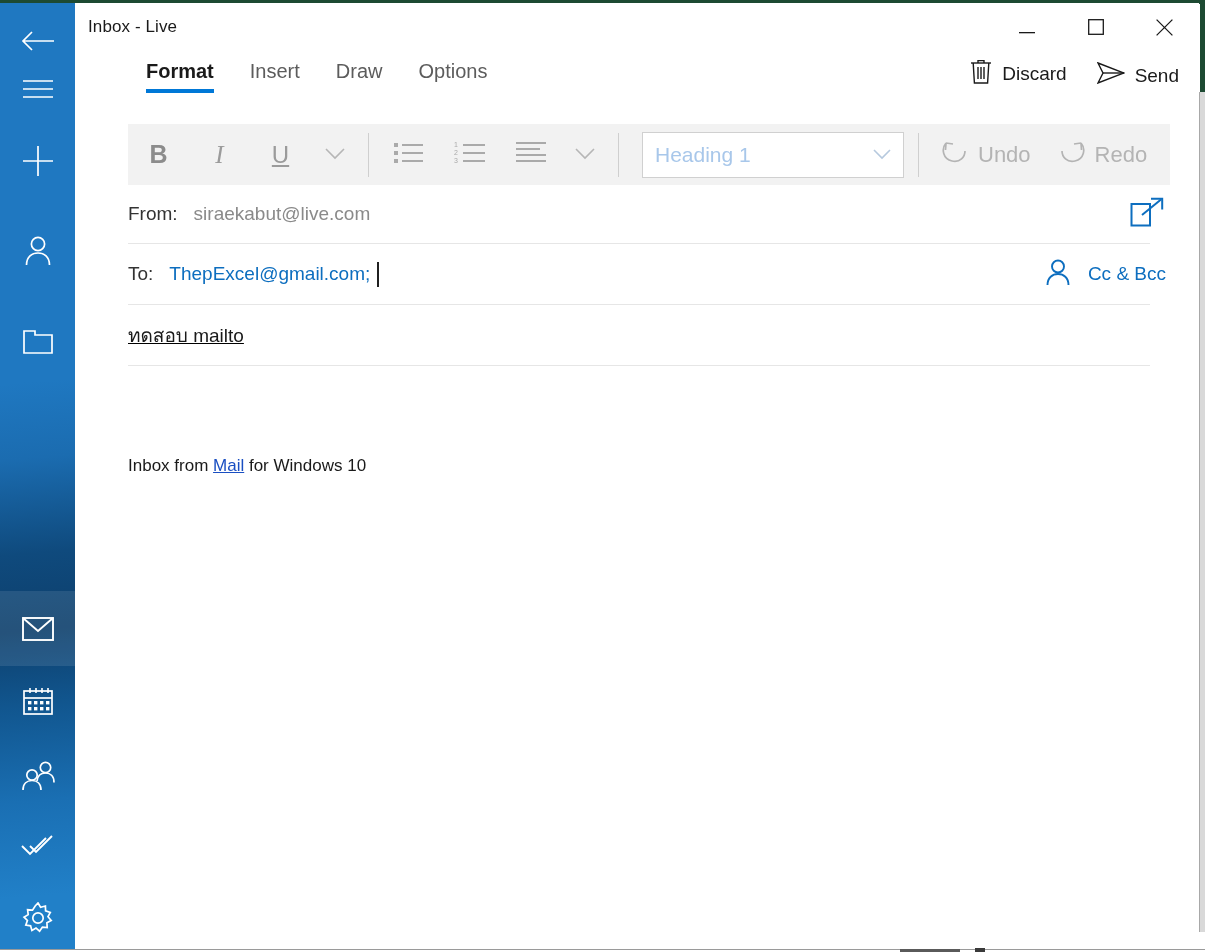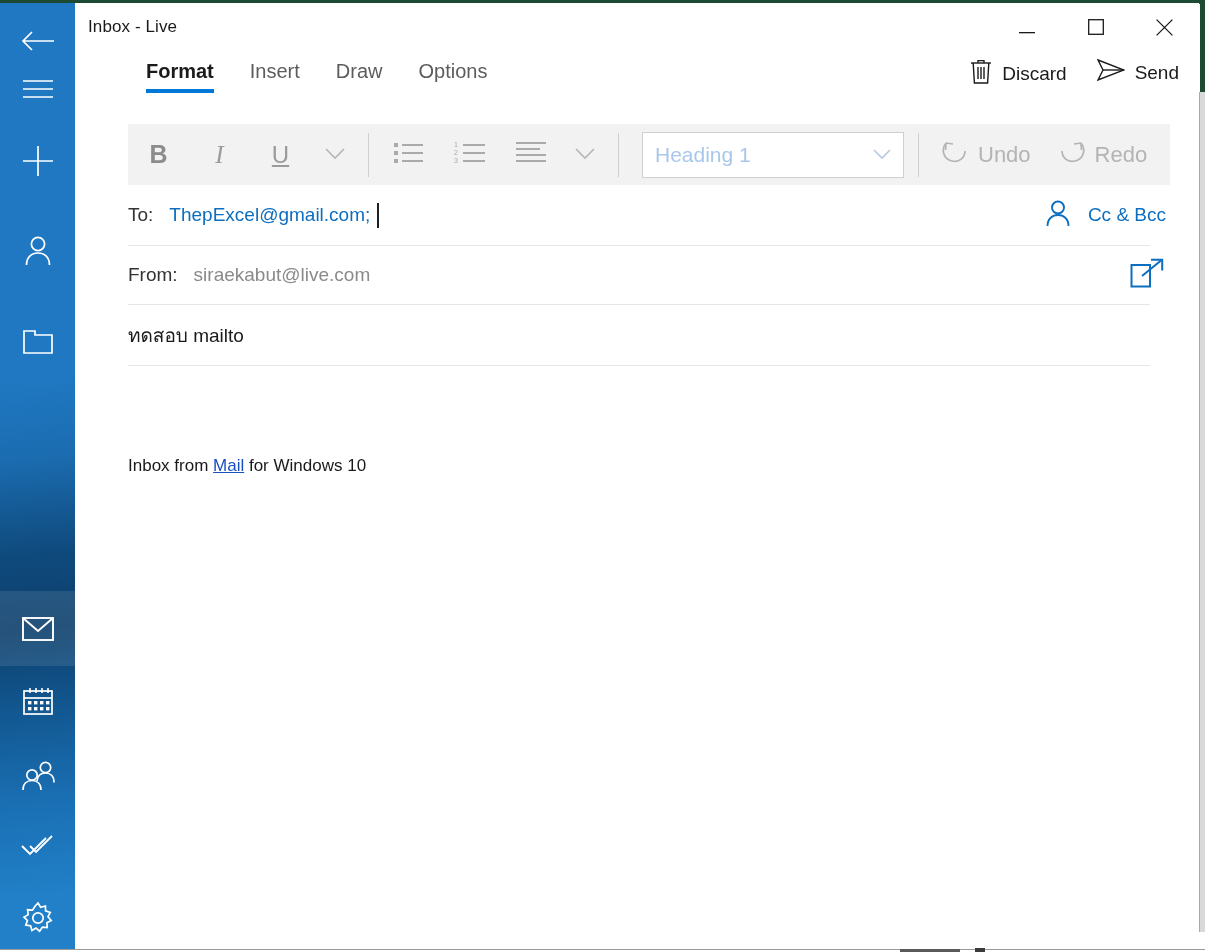--- a/index.html
+++ b/index.html
@@ -113,21 +113,21 @@
     white-space: nowrap;
   }
   .tab.active { color: #1a1a1a; font-weight: bold; }
   .tab.active::after {
     content: "";
     position: absolute; left: 18px; right: 18px; bottom: -10px;
     height: 4px; background: #0078d7;
   }
   .ribbon-actions {
     position: absolute; right: 20px; top: 4px;
-    display: flex; align-items: flex-start; gap: 30px;
+    display: flex; align-items: flex-end; gap: 30px;
   }
   .ribbon-action {
     display: flex; align-items: center; gap: 10px;
     font-size: 19px; color: #1a1a1a;
     cursor: default;
   }
 
   
   .toolbar {
     position: absolute; left: 53px; top: 121px;
@@ -173,21 +173,21 @@
   
   .compose { position: absolute; left: 53px; top: 182px; width: 1075px; }
   .field-row {
     position: relative;
     border-bottom: 1px solid #e6e6e6;
     width: 1022px;
     display: flex; align-items: center;
   }
   .row-from { height: 59px; }
   .row-to   { height: 61px; }
-  .row-subj { height: 61px; }
+  .row-subj { height: 61px; text-decoration: underline; }
   .fld-label {
     font-size: 19px; color: #333333;
     margin-right: 10px;
   }
   .fld-value-muted { font-size: 19px; color: #8a8a8a; }
   .fld-value-link  { font-size: 19px; color: #0d6ebf; }
   .caret {
     display: inline-block;
     width: 2px; height: 25px;
     background: #202020;
@@ -474,49 +474,49 @@
             <path d="M22 3 L15 4 M22 3 L22.5 10"></path>
           </svg>
         </span>
         <span>Redo</span>
       </div>
 
     </div>
 
     <div class="compose">
 
+      <div class="field-row row-from">
+        <span class="fld-label">From:</span>
+        <span class="fld-value-muted" style="margin-left:6px;">siraekabut@live.com</span>
+        <div class="row-right">
+          <span class="popout">
+            <svg width="36" height="30" viewBox="0 0 36 30" fill="none" stroke="#0d6ebf" stroke-width="2">
+              <path d="M1.5 7 H20 V28.5 H1.5 Z"></path>
+              <path d="M12 18 L31 2.5"></path>
+              <path d="M21 1.8 H32.2 V12.6"></path>
+            </svg>
+          </span>
+        </div>
+      </div>
+
       <div class="field-row row-to">
         <span class="fld-label">To:</span>
         <span class="fld-value-link" style="margin-left:6px;">ThepExcel@gmail.com;</span>
         <span class="caret"></span>
         <div class="row-right">
           <span>
             <svg width="28" height="28" viewBox="0 0 28 28" fill="none" stroke="#0d6ebf" stroke-width="1.9">
               <circle cx="14" cy="8.5" r="6"></circle>
               <path d="M3.5 27 C3.5 19.5 8.5 16 14 16 C19.5 16 24.5 19.5 24.5 27"></path>
             </svg>
           </span>
           <span class="ccbcc">Cc &amp; Bcc</span>
         </div>
       </div>
 
-      <div class="field-row row-from">
-        <span class="fld-label">From:</span>
-        <span class="fld-value-muted" style="margin-left:6px;">siraekabut@live.com</span>
-        <div class="row-right">
-          <span class="popout">
-            <svg width="36" height="30" viewBox="0 0 36 30" fill="none" stroke="#0d6ebf" stroke-width="2">
-              <path d="M1.5 7 H20 V28.5 H1.5 Z"></path>
-              <path d="M12 18 L31 2.5"></path>
-              <path d="M21 1.8 H32.2 V12.6"></path>
-            </svg>
-          </span>
-        </div>
-      </div>
-
       <div class="field-row row-subj">
         <span class="fld-subject">ทดสอบ mailto</span>
       </div>
 
       <div class="body-area">
         <div class="sig-line">
           <span>Inbox from </span><span class="sig-link">Mail</span><span> for Windows 10</span>
         </div>
       </div>
 

